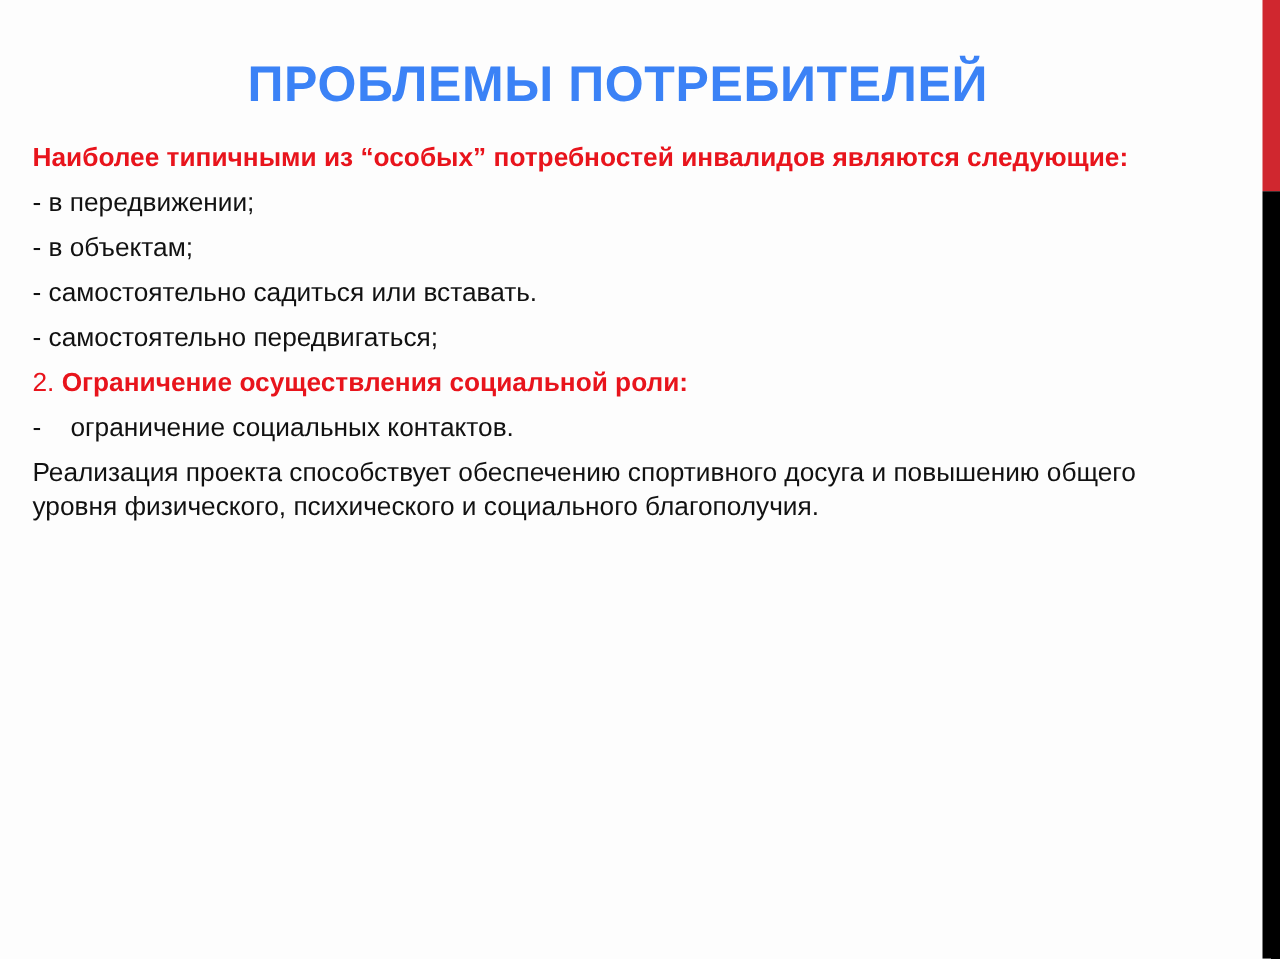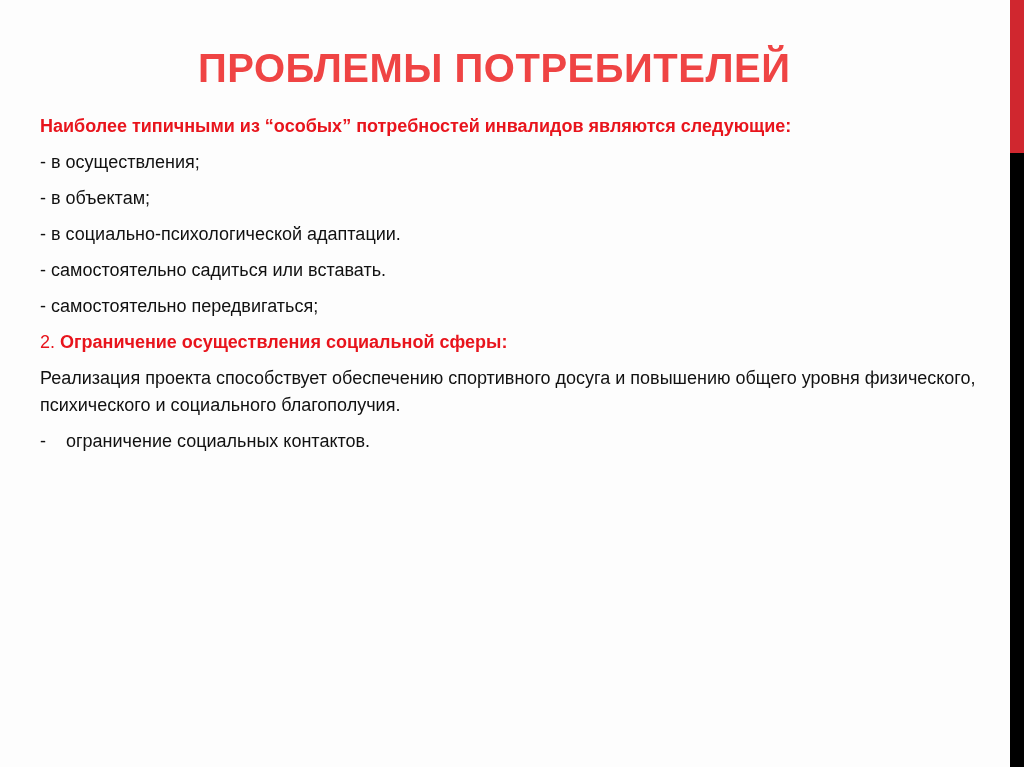--- a/index.html
+++ b/index.html
@@ -35,30 +35,30 @@
     }
     .title {
       position: absolute;
       left: 198px;
       top: 44px;
       margin: 0;
       font-family: "Liberation Sans", sans-serif;
       font-weight: bold;
       font-size: 40px;
       letter-spacing: 0.5px;
-      color: #ef4444;
+      color: #3b82f6;
       line-height: 48px;
       white-space: nowrap;
     }
     .body {
       position: absolute;
-      left: 40px;
+      left: 26px;
       top: 113px;
       width: 950px;
-      font-size: 18px;
+      font-size: 21px;
       color: #111111;
     }
     .para {
       margin: 0 0 9px 0;
       line-height: 27px;
     }
     .red {
       color: #e8141c;
     }
     .bold {
@@ -74,25 +74,24 @@
 
 <div class="slide">
   <div class="edge-bar-red"></div>
   <div class="edge-bar-black"></div>
 
   <h1 class="title">ПРОБЛЕМЫ ПОТРЕБИТЕЛЕЙ</h1>
 
   <div class="body">
     <p class="para red bold">Наиболее типичными из “особых” потребностей инвалидов являются следующие:</p>
 
-    <p class="para">- в осуществления;</p>
+    <p class="para">- в передвижении;</p>
     <p class="para">- в объектам;</p>
-    <p class="para">- в социально-психологической адаптации.</p>
 
     <p class="para">- самостоятельно садиться или вставать.</p>
     <p class="para">- самостоятельно передвигаться;</p>
 
-    <p class="para red"><span class="normal-weight">2. </span><span class="bold">Ограничение осуществления социальной сферы:</span></p>
+    <p class="para red"><span class="normal-weight">2. </span><span class="bold">Ограничение осуществления социальной роли:</span></p>
+    <p class="para dash-wide">-    ограничение социальных контактов.</p>
+
     <p class="para">Реализация проекта способствует обеспечению спортивного досуга и повышению общего уровня физического, психического и социального благополучия.</p>
-
-    <p class="para dash-wide">-    ограничение социальных контактов.</p>
   </div>
 </div>
 
 </body></html>

